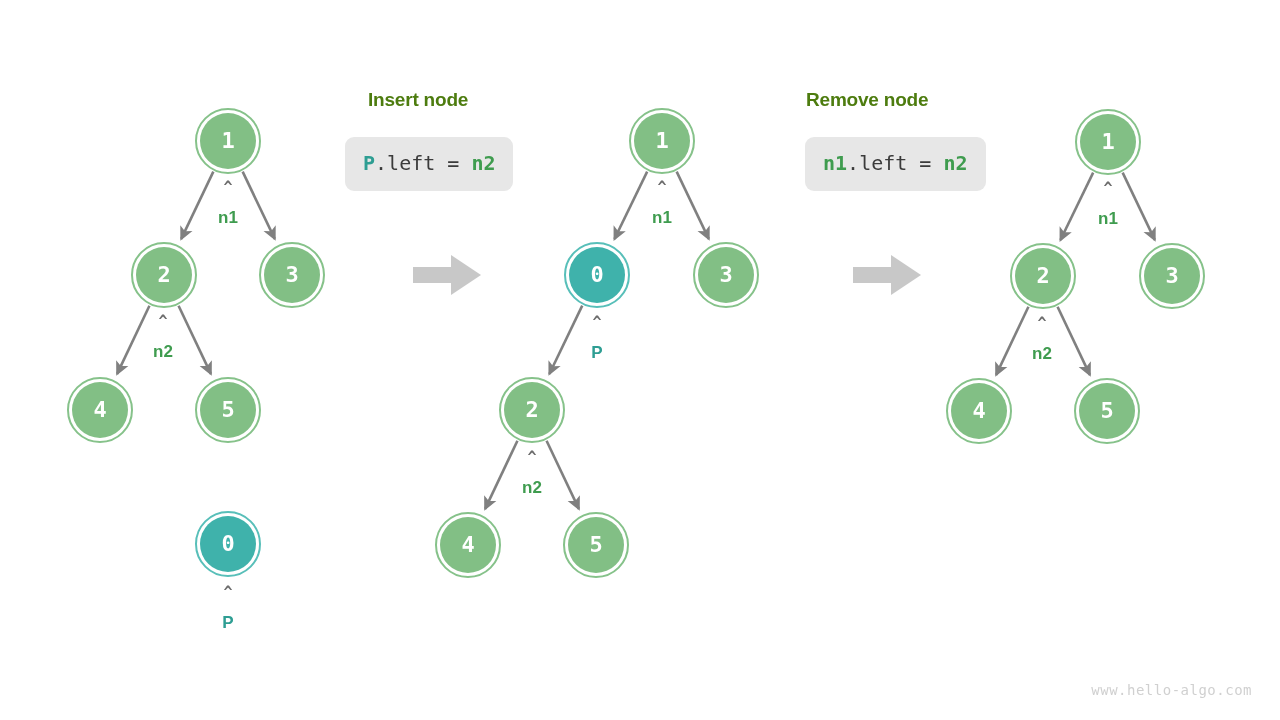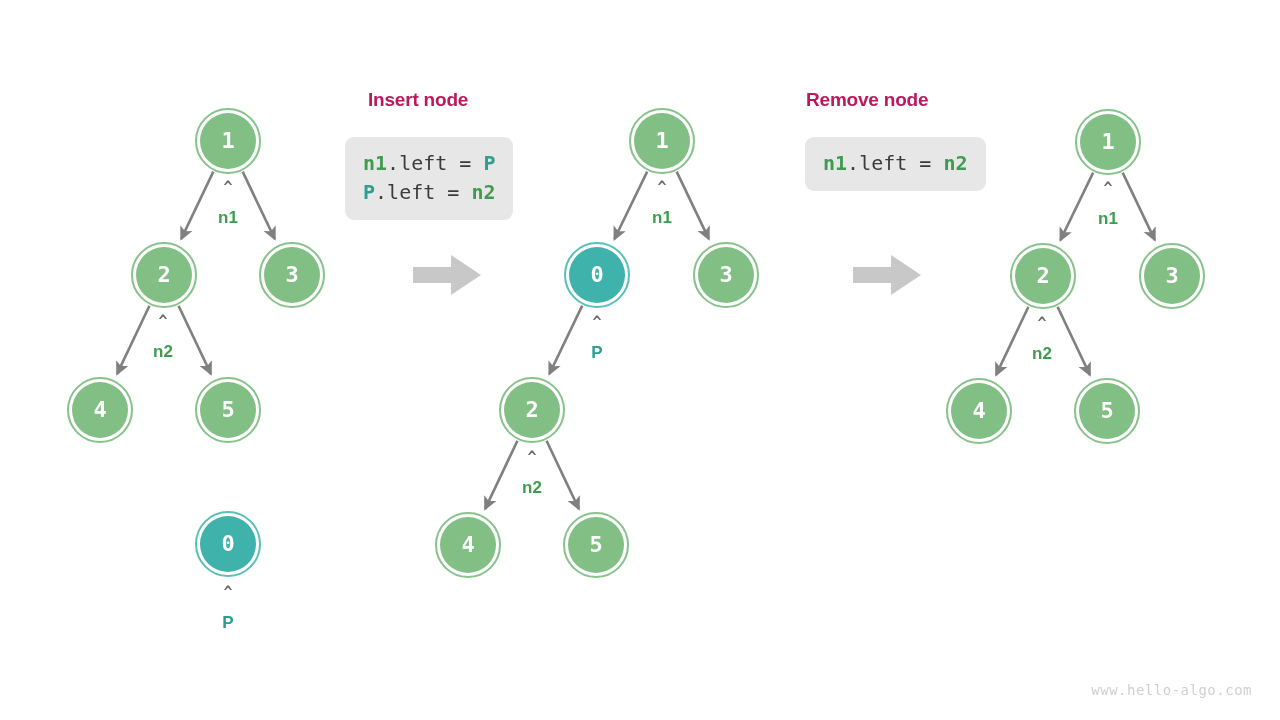--- a/index.html
+++ b/index.html
@@ -26,21 +26,21 @@
     width: 1280px;
     height: 720px;
   }
 
   
   .panel-heading {
     position: absolute;
     font-family: "Liberation Sans", sans-serif;
     font-size: 19px;
     font-weight: bold;
-    color: #be185d;
+    color: #4d7c0f;
     white-space: nowrap;
     letter-spacing: -0.2px;
   }
 
   
   .code-box {
     position: absolute;
     background: #e7e7e7;
     border-radius: 9px;
     padding: 12px 18px 13px 18px;
@@ -266,21 +266,20 @@
       <div class="edge-label green" style="left: 1108px; top: 209px;">n1</div>
       <div class="caret" style="left: 1042px; top: 316px;">^</div>
       <div class="edge-label green" style="left: 1042px; top: 344px;">n2</div>
     </div>
   <div id="headings-layer">
       <div class="panel-heading" style="left: 368px; top: 89px;">Insert node</div>
       <div class="panel-heading" style="left: 806px; top: 89px;">Remove node</div>
     </div>
   <div id="codeboxes-layer">
       <div class="code-box" style="left: 345px; top: 137px;">
-        <span class="code-line"><span class="tok-green">n1</span><span class="tok-plain">.left = </span><span class="tok-teal">P</span></span>
         <span class="code-line"><span class="tok-teal">P</span><span class="tok-plain">.left = </span><span class="tok-green">n2</span></span>
       </div>
       <div class="code-box" style="left: 792px; top: 137px; margin-left: 13px;">
         <span class="code-line"><span class="tok-green">n1</span><span class="tok-plain">.left = </span><span class="tok-green">n2</span></span>
       </div>
     </div>
 
   <div class="watermark">www.hello-algo.com</div>
 </div>
 

